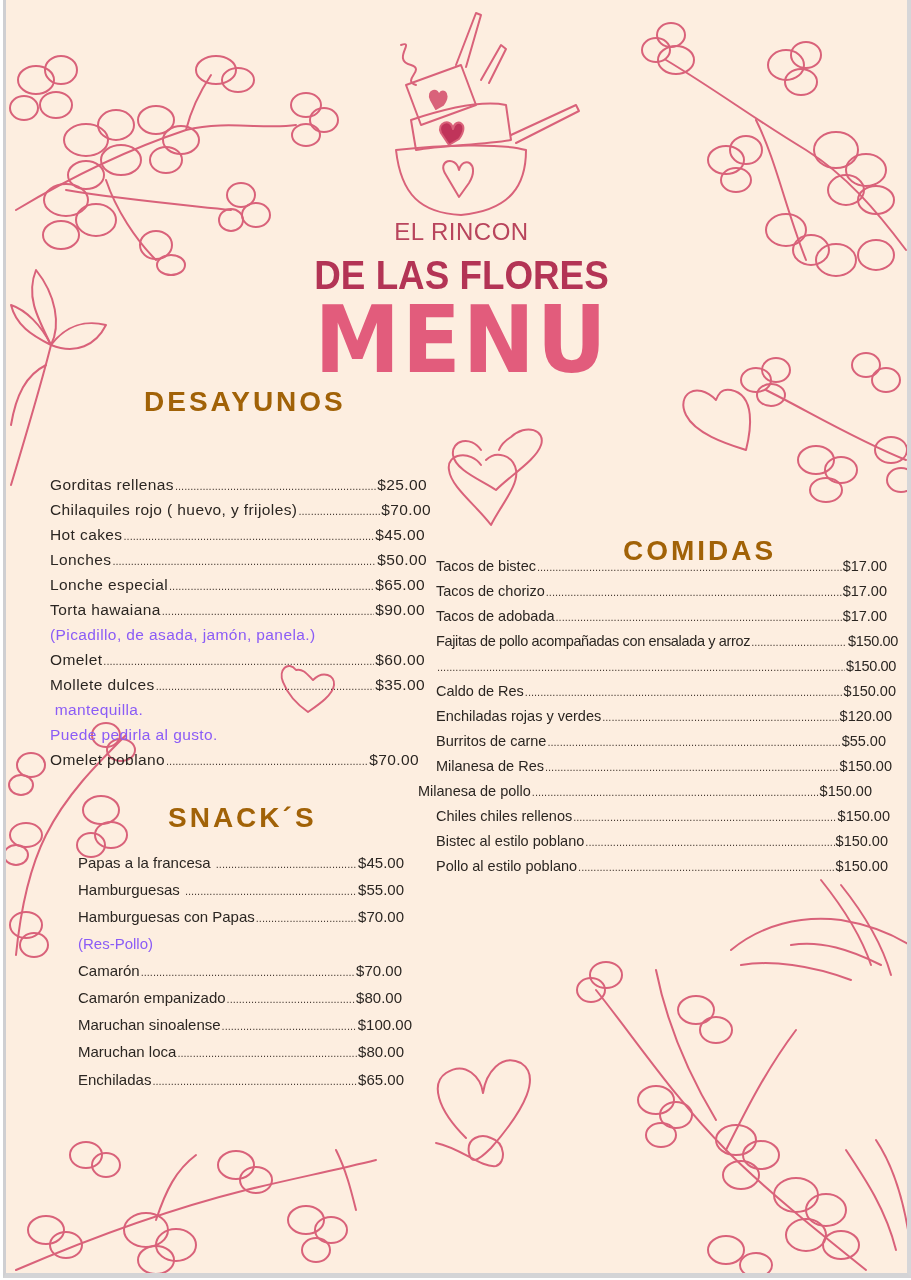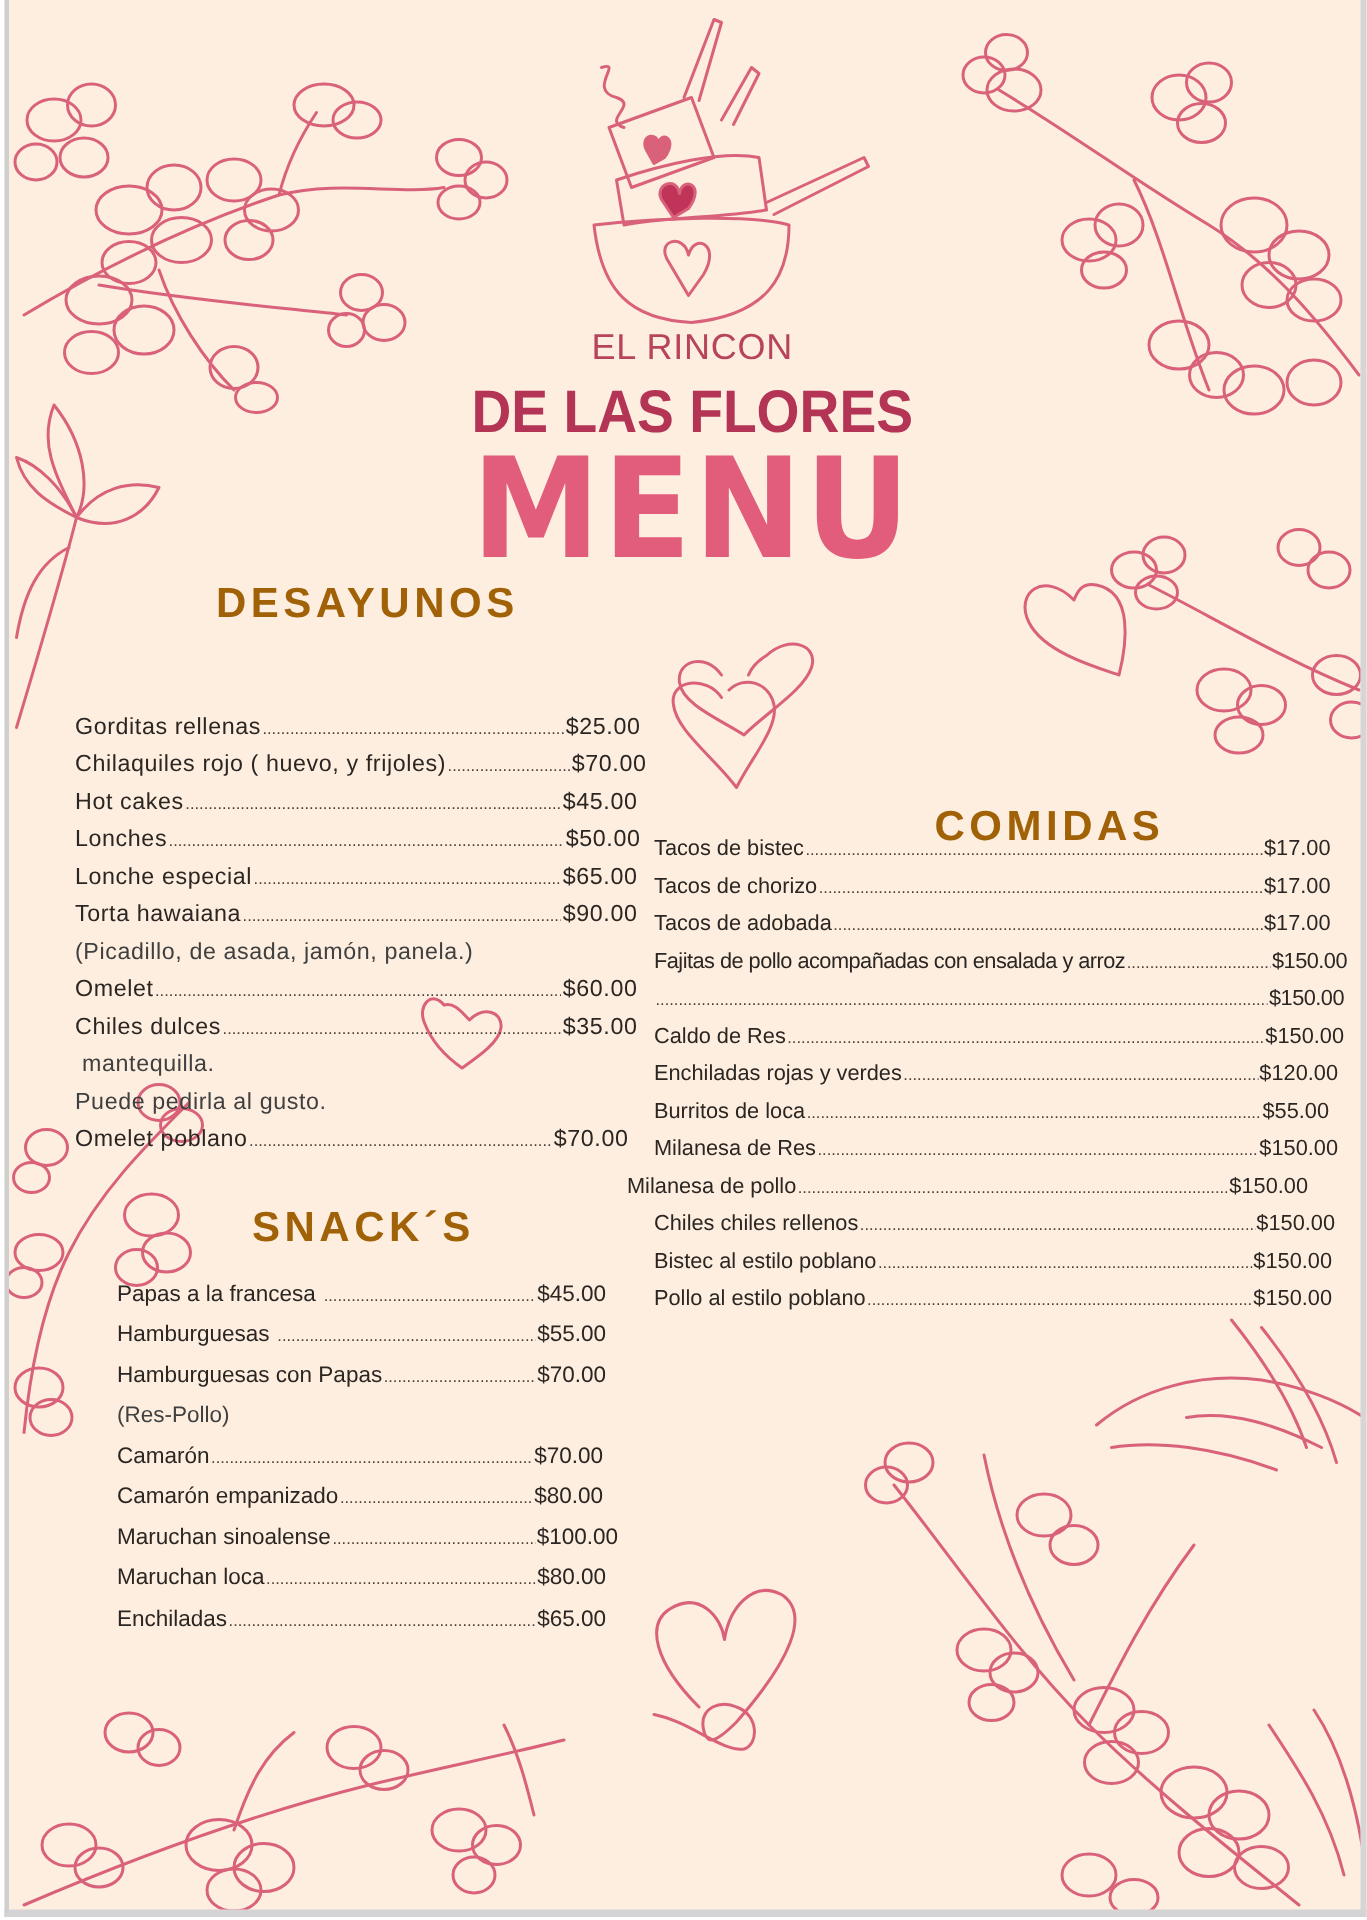--- a/index.html
+++ b/index.html
@@ -42,21 +42,21 @@
     position: absolute; font-size: 15.5px; color: #2b2622; white-space: nowrap;
     display: flex; align-items: baseline; height: 22px;
   }
   .item .name { white-space: nowrap; }
   .item .dots {
     flex: 1; overflow: hidden; white-space: nowrap; color: #4a3e36;
     letter-spacing: 0px; font-size: 11px; margin: 0 1px;
   }
   .item .dots::before { content: "........................................................................................................................................................................................................"; }
   .item .price { white-space: nowrap; }
-  .note { position: absolute; font-size: 15.5px; color: #404040; white-space: nowrap; text-align: center; }
+  .note { position: absolute; font-size: 15.5px; color: #8b5cf6; white-space: nowrap; text-align: center; }
   .left .item, .left .note { font-size: 15.5px; letter-spacing: 0.4px; margin-top: 44px; }
   .snacks .item, .snacks .note { font-size: 15px; }
   .comidas .item { font-size: 14.5px; }
 </style>
 </head>
 <body>
 
 <div class="page">
 
   <svg class="deco" style="left:0;top:30px" width="340" height="240" viewBox="0 0 340 240">
@@ -263,21 +263,21 @@
         <span class="dots"></span>
         <span class="price">$90.00</span>
       </div>
     <div class="note" style="left:44px;top:582px">(Picadillo, de asada, jamón, panela.)</div>
     <div class="item" style="left:44px;top:607px;width:375px">
         <span class="name">Omelet</span>
         <span class="dots"></span>
         <span class="price">$60.00</span>
       </div>
     <div class="item" style="left:44px;top:632px;width:375px">
-        <span class="name">Chiles dulces</span>
+        <span class="name">Mollete dulces</span>
         <span class="dots"></span>
         <span class="price">$35.00</span>
       </div>
     <div class="note" style="left:44px;top:657px;white-space:pre"> mantequilla.</div>
     <div class="note" style="left:44px;top:682px">Puede pedirla al gusto.</div>
     <div class="item" style="left:44px;top:707px;width:369px">
         <span class="name">Omelet poblano</span>
         <span class="dots"></span>
         <span class="price">$70.00</span>
       </div>
@@ -360,21 +360,21 @@
         <span class="name">Caldo de Res</span>
         <span class="dots"></span>
         <span class="price">$150.00</span>
       </div>
     <div class="item" style="left:430px;top:708px;width:456px">
         <span class="name">Enchiladas rojas y verdes</span>
         <span class="dots"></span>
         <span class="price">$120.00</span>
       </div>
     <div class="item" style="left:430px;top:733px;width:450px">
-        <span class="name">Burritos de loca</span>
+        <span class="name">Burritos de carne</span>
         <span class="dots"></span>
         <span class="price">$55.00</span>
       </div>
     <div class="item" style="left:430px;top:758px;width:456px">
         <span class="name">Milanesa de Res</span>
         <span class="dots"></span>
         <span class="price">$150.00</span>
       </div>
     <div class="item" style="left:412px;top:783px;width:454px">
         <span class="name">Milanesa de pollo</span>

